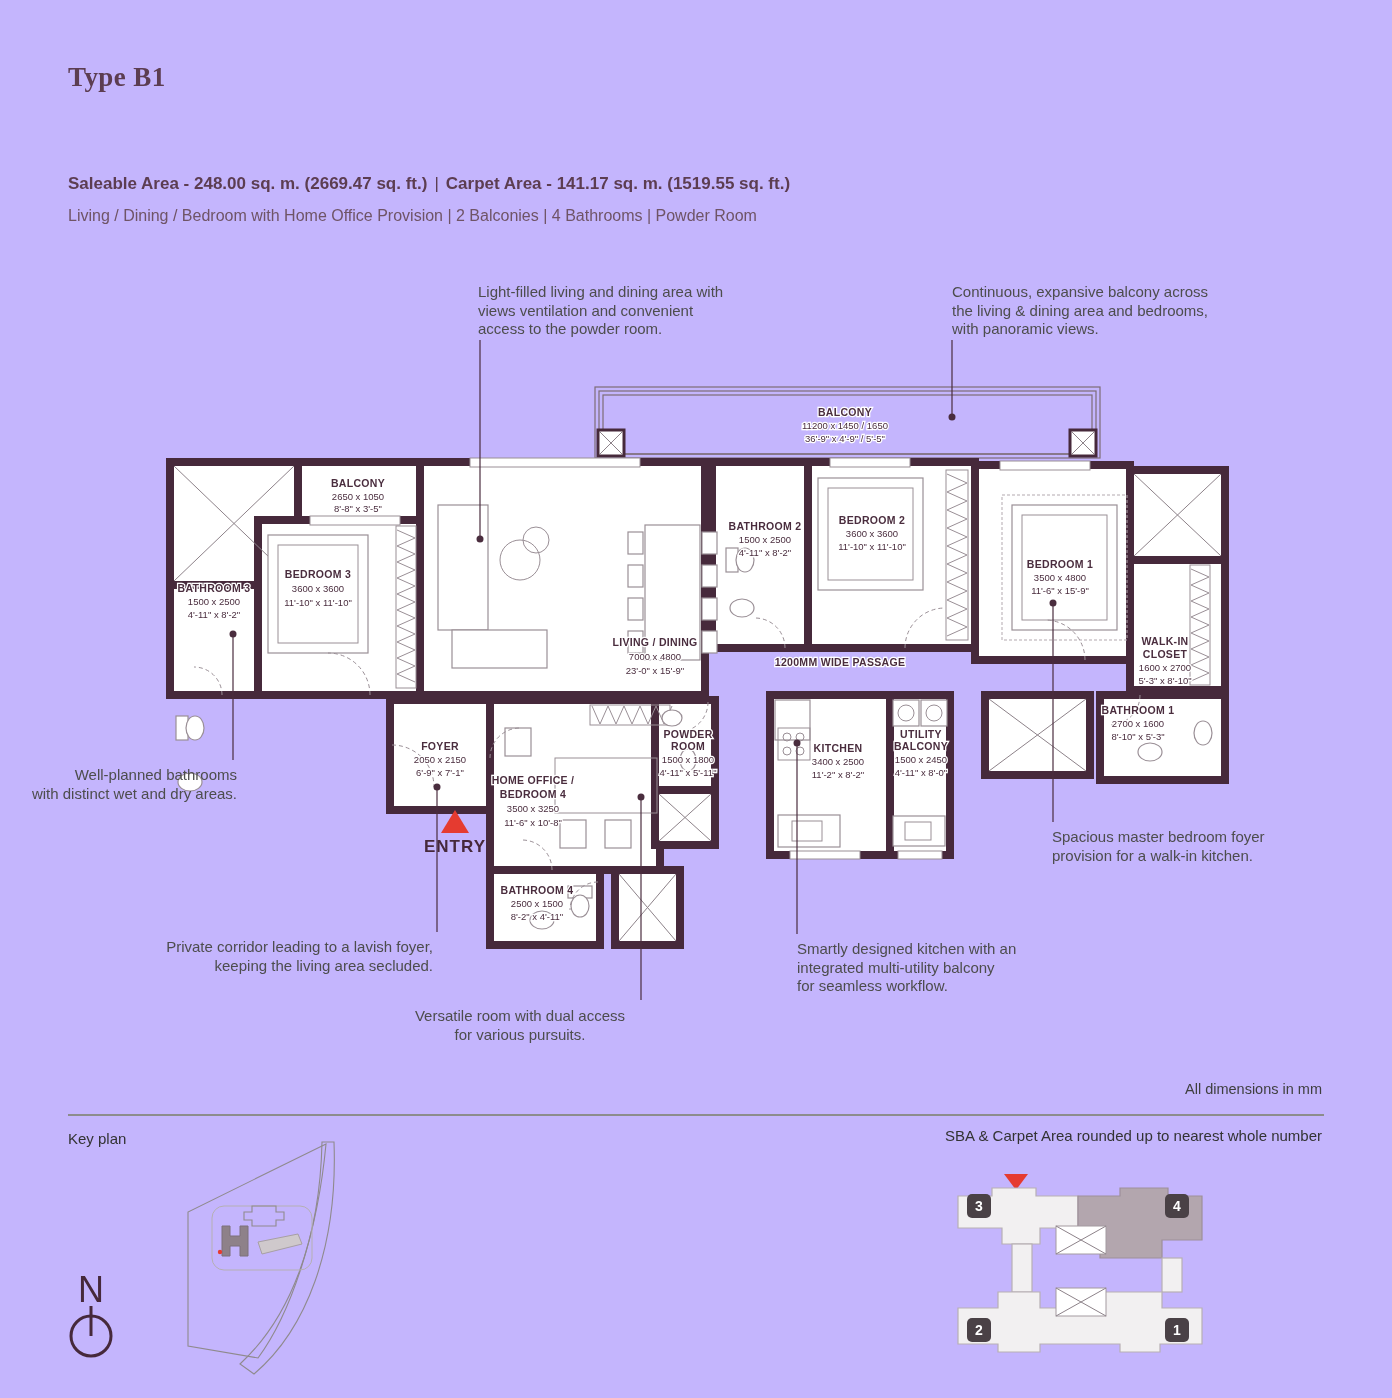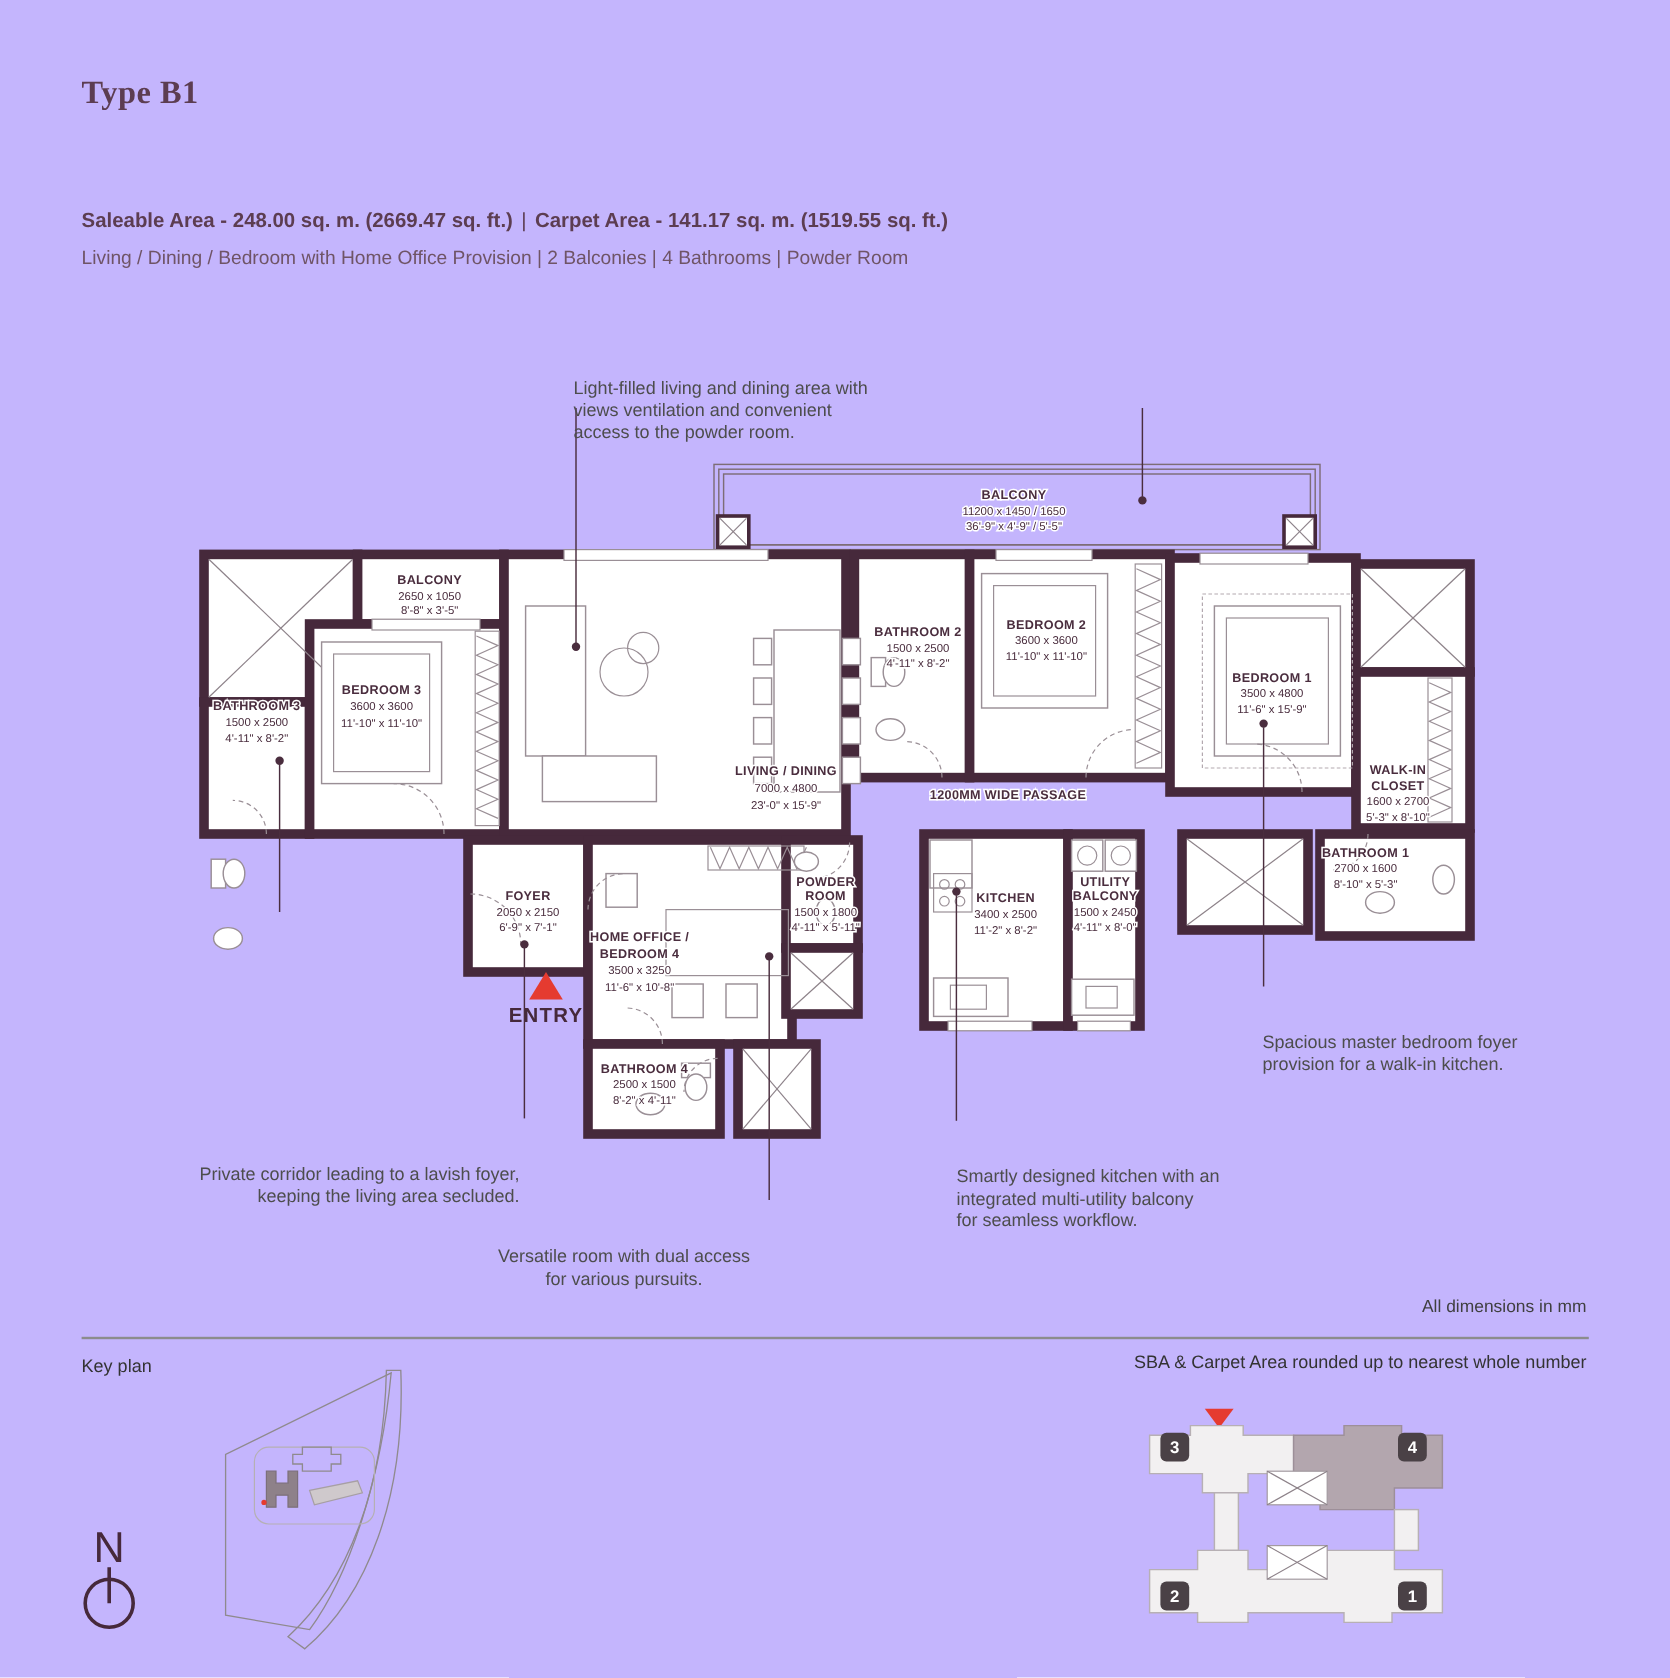--- a/index.html
+++ b/index.html
@@ -6,21 +6,21 @@
   .page{position:relative;width:1392px;height:1398px;background:#c4b5fd;overflow:hidden;
         font-family:"Liberation Sans",sans-serif;}
   .abs{position:absolute;}
   
   .h-type{left:68px;top:62px;font:600 27px "Liberation Serif",serif;color:#5C3D51;letter-spacing:.4px;}
   .h-title{left:66px;top:110px;font:500 40px "Liberation Serif",serif;color:#5C3D51;letter-spacing:.3px;}
   .h-area{left:68px;top:174px;font:700 17px "Liberation Sans",sans-serif;color:#5C3D51;}
   .h-area .sep{font-weight:400;padding:0 7px;color:#5C3D51;}
   .h-feat{left:68px;top:207px;font:400 16px "Liberation Sans",sans-serif;color:#6F5466;}
   
-  .anno{position:absolute;font:15px/18.5px "Liberation Sans",sans-serif;color:#4d4d4d;margin-top:32px;}
+  .anno{position:absolute;font:15px/18.5px "Liberation Sans",sans-serif;color:#4d4d4d;}
   .r{text-align:right;}
   .c{text-align:center;}
   
   .f-dims{right:70px;top:1081px;font:400 14.5px "Liberation Sans",sans-serif;color:#3f3f3f;}
   .f-rule{left:68px;right:68px;top:1114px;height:0;border-top:2px solid #8c8c8c;}
   .f-key{left:68px;top:1130px;font:400 15px "Liberation Sans",sans-serif;color:#333;}
   .f-sba{right:70px;top:1127px;font:400 15px "Liberation Sans",sans-serif;color:#333;}
   
   svg{position:absolute;left:0;top:0;}
   .rm{fill:#fff;stroke:#46293B;stroke-width:8;}
@@ -366,20 +366,29 @@
         <text class="bn" x="1177" y="1335">1</text>
       </g>
     </g>
   </svg>
 
   <div class="anno" style="left:478px;top:283px;">
     <div>Light-filled living and dining area with</div>
     <div>views ventilation and convenient</div>
     <div>access to the powder room.</div>
   </div>
+  <div class="anno" style="left:952px;top:283px;">
+    <div>Continuous, expansive balcony across</div>
+    <div>the living &amp; dining area and bedrooms,</div>
+    <div>with panoramic views.</div>
+  </div>
+  <div class="anno r" style="right:1155px;top:766px;width:230px;">
+    <div>Well-planned bathrooms</div>
+    <div>with distinct wet and dry areas.</div>
+  </div>
   <div class="anno r" style="right:959px;top:938px;width:320px;">
     <div>Private corridor leading to a lavish foyer,</div>
     <div>keeping the living area secluded.</div>
   </div>
   <div class="anno c" style="left:390px;top:1007px;width:260px;">
     <div>Versatile room with dual access</div>
     <div>for various pursuits.</div>
   </div>
   <div class="anno" style="left:797px;top:940px;">
     <div>Smartly designed kitchen with an</div>

